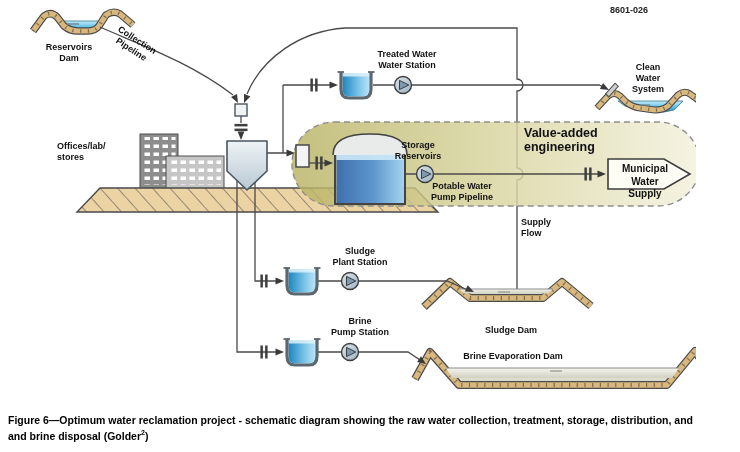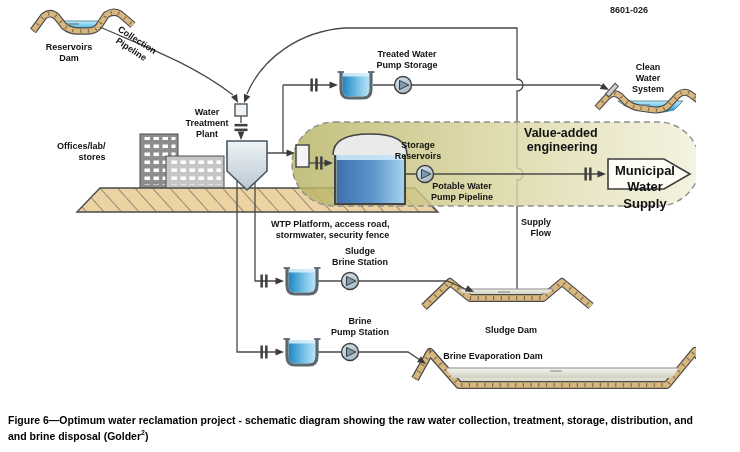--- a/index.html
+++ b/index.html
@@ -1,23 +1,23 @@
 <!DOCTYPE html>
 <html><head>
 <meta charset="utf-8">
 <style>
   html,body{margin:0;padding:0;background:#fff;}
   #fig{position:relative;width:696px;height:452px;background:#fff;overflow:hidden;
        font-family:"Liberation Sans",sans-serif;}
   #diagram{position:absolute;left:0;top:0;}
   .lbl{position:absolute;font:bold 9px/1.22 "Liberation Sans",sans-serif;color:#111;
        white-space:pre-line;text-align:center;transform:translateX(-50%);}
-  .lbl.left{text-align:right;transform:none;}
+  .lbl.left{text-align:left;transform:none;}
   .lbl.big{font-size:12.5px;line-height:1.15;}
-  .lbl.small{font-size:13px;line-height:1.25;}
+  .lbl.small{font-size:10px;line-height:1.25;}
   .lbl.rot{transform:translate(-50%,-50%) rotate(33deg);}
   .pageid{position:absolute;right:48px;top:5px;font:600 9px "Liberation Sans",sans-serif;color:#222;}
   .caption{position:absolute;left:8px;top:414px;width:728px;
            font:bold 10.5px/1.32 "Liberation Sans",sans-serif;color:#000;}
   .caption sup{font-size:7px;}
 </style>
 </head>
 <body>
 
 <div id="fig">
@@ -204,43 +204,38 @@
   <use href="#pump" transform="translate(350,352)"></use>
 
   <polygon points="608,159 664,159 690,174 664,189 608,189" fill="#fdfdf6" stroke="#3d3d3d" stroke-width="1.6"></polygon>
 </svg>
 
 <div class="pageid">8601-026</div>
 <div class="lbl" style="left:69px;top:42px">Reservoirs
 Dam</div>
 <div class="lbl rot" style="left:134px;top:45px">Collection
 Pipeline</div>
-<div class="lbl" style="left:207px;top:107px">Water
-Treatment
-Plant</div>
 <div class="lbl left" style="left:57px;top:141px">Offices/lab/
 stores</div>
 <div class="lbl" style="left:407px;top:49px">Treated Water
-Pump Storage</div>
+Water Station</div>
 <div class="lbl" style="left:648px;top:62px">Clean Water
 System</div>
 <div class="lbl" style="left:418px;top:140px">Storage
 Reservoirs</div>
 <div class="lbl big left" style="left:524px;top:126px">Value-added
 engineering</div>
 <div class="lbl small" style="left:645px;top:163px">Municipal
 Water Supply</div>
 <div class="lbl" style="left:462px;top:181px">Potable Water
 Pump Pipeline</div>
-<div class="lbl left" style="left:271px;top:219px">WTP Platform, access road,
-stormwater, security fence</div>
 <div class="lbl left" style="left:521px;top:217px">Supply
 Flow</div>
 <div class="lbl" style="left:360px;top:246px">Sludge
-Brine Station</div>
+Plant Station</div>
 <div class="lbl" style="left:511px;top:325px">Sludge Dam</div>
 <div class="lbl" style="left:360px;top:316px">Brine
 Pump Station</div>
-<div class="lbl" style="left:493px;top:351px">Brine Evaporation Dam</div>
+<div class="lbl" style="left:513px;top:351px">Brine Evaporation Dam</div>
 
 <div class="caption"><span>Figure 6—Optimum water reclamation project - schematic diagram showing the raw water collection, treatment, storage, distribution, and sludge and brine disposal (Golder</span><sup>2</sup><span>)</span></div>
 
 </div>
 
 </body></html>

